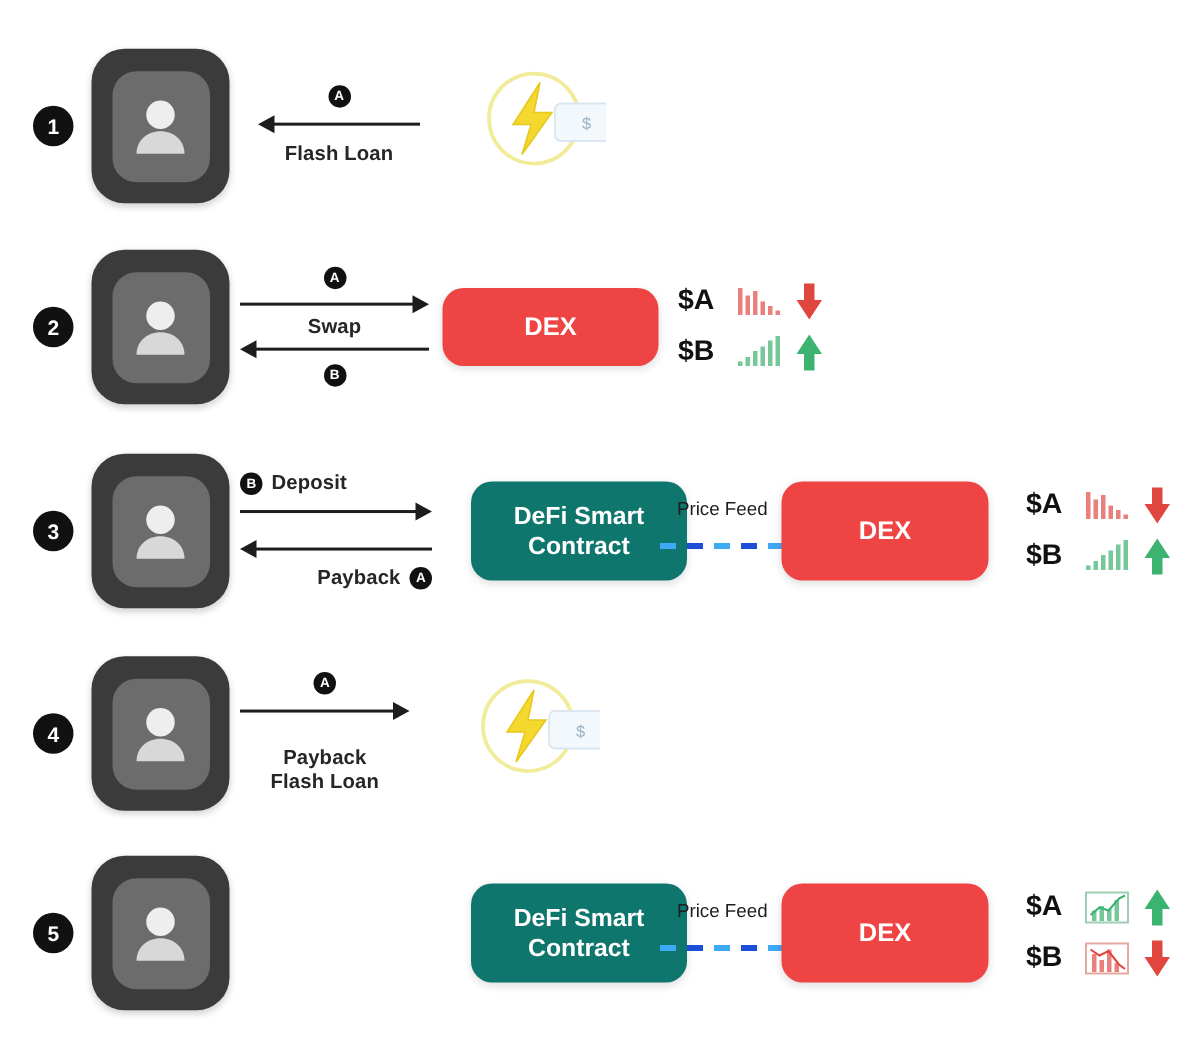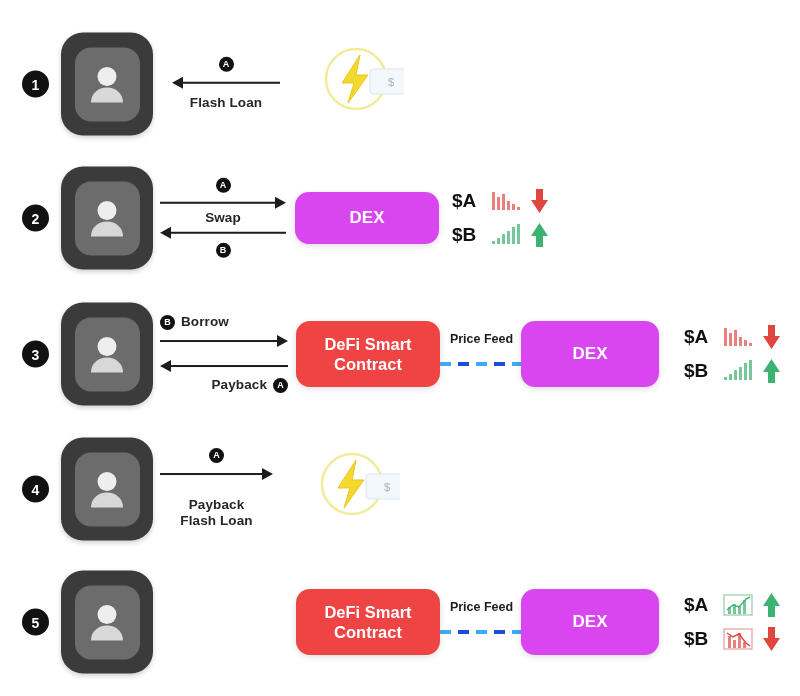--- a/index.html
+++ b/index.html
@@ -77,28 +77,28 @@
 
   
   .box {
     position:absolute; top:50%; transform:translateY(-50%);
     border-radius:14px;
     display:flex; align-items:center; justify-content:center;
     text-align:center; color:#ffffff; font-weight:bold;
     box-shadow:0 2px 6px rgba(0,0,0,.13);
     line-height:1.22;
   }
-  .box-dex   { background:#d946ef; }
-  .box-defi  { background:#ef4444; }
+  .box-dex   { background:#ef4444; }
+  .box-defi  { background:#0f766e;margin-left:18px; }
 
   
   .feed { position:absolute; top:50%; transform:translateY(-50%); height:40px; }
   .feed-label {
     position:absolute; top:-2px; left:50%; transform:translateX(-50%);
-    font-size:12.5px; font-weight:bold; color:#1d1d1d; white-space:nowrap;
+    font-size:12.5px; font-weight:normal; color:#1d1d1d; white-space:nowrap;
   }
   .feed-line {
     position:absolute; bottom:8px; left:0; right:0; height:4px;
     background:repeating-linear-gradient(to right,
       #3ea9f5 0 11px, transparent 11px 18px, #1d4ed8 18px 29px, transparent 29px 36px);
   }
 
   
   .prices { position:absolute; top:50%; transform:translateY(-50%); }
   .price-row { display:flex; align-items:center; gap:9px; height:34px; }
@@ -221,21 +221,21 @@
         <svg width="40" height="44" viewBox="0 0 40 44">
           <circle cx="20" cy="14" r="9.5" fill="#eeeeee"></circle>
           <path d="M4 40c0-9 7.2-15 16-15s16 6 16 15z" fill="#d8d8d8"></path>
         </svg>
       </div>
     </div>
 
     <div class="arrow-group" style="left:160px; width:128px;">
       <div class="badge-row" style="justify-content:flex-start; gap:6px; margin-bottom:4px;">
         <span class="badge">B</span>
-        <span class="lbl">Borrow</span>
+        <span class="lbl">Deposit</span>
       </div>
       <div class="arrow-line" style="width:128px;">
         <div class="shaft" style="left:0; width:119px;"></div>
         <div class="head right"></div>
       </div>
       <div style="height:11px;"></div>
       <div class="arrow-line" style="width:128px;">
         <div class="shaft" style="left:9px; width:119px;"></div>
         <div class="head left"></div>
       </div>

